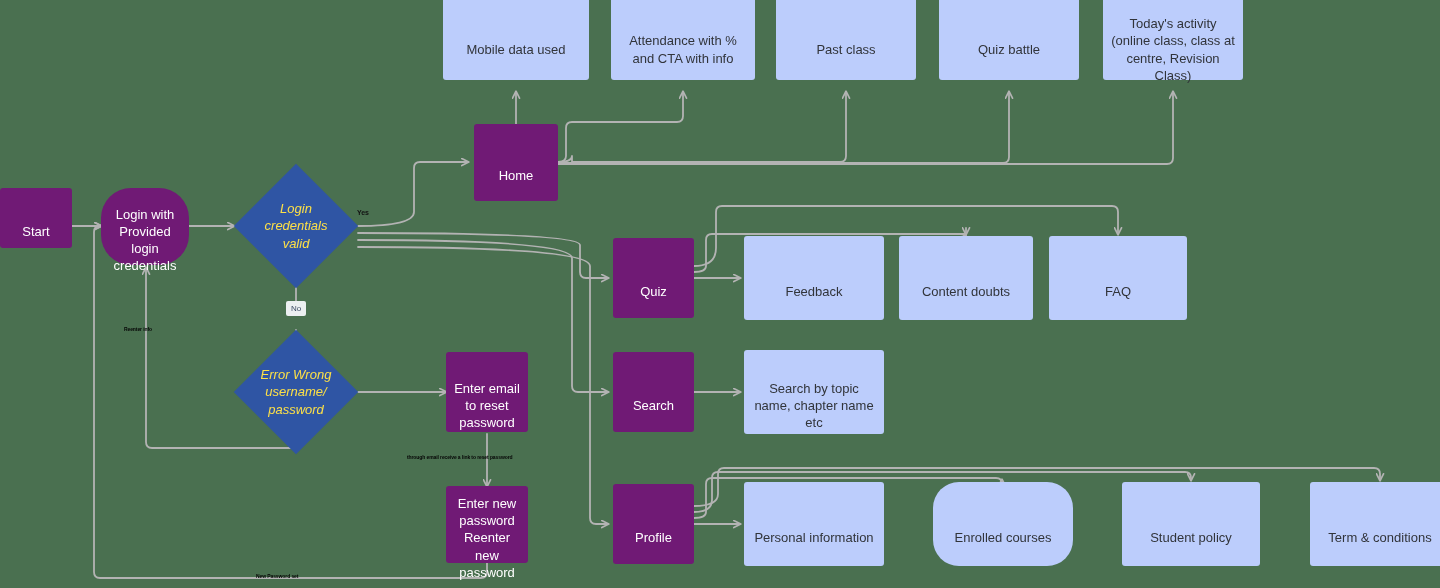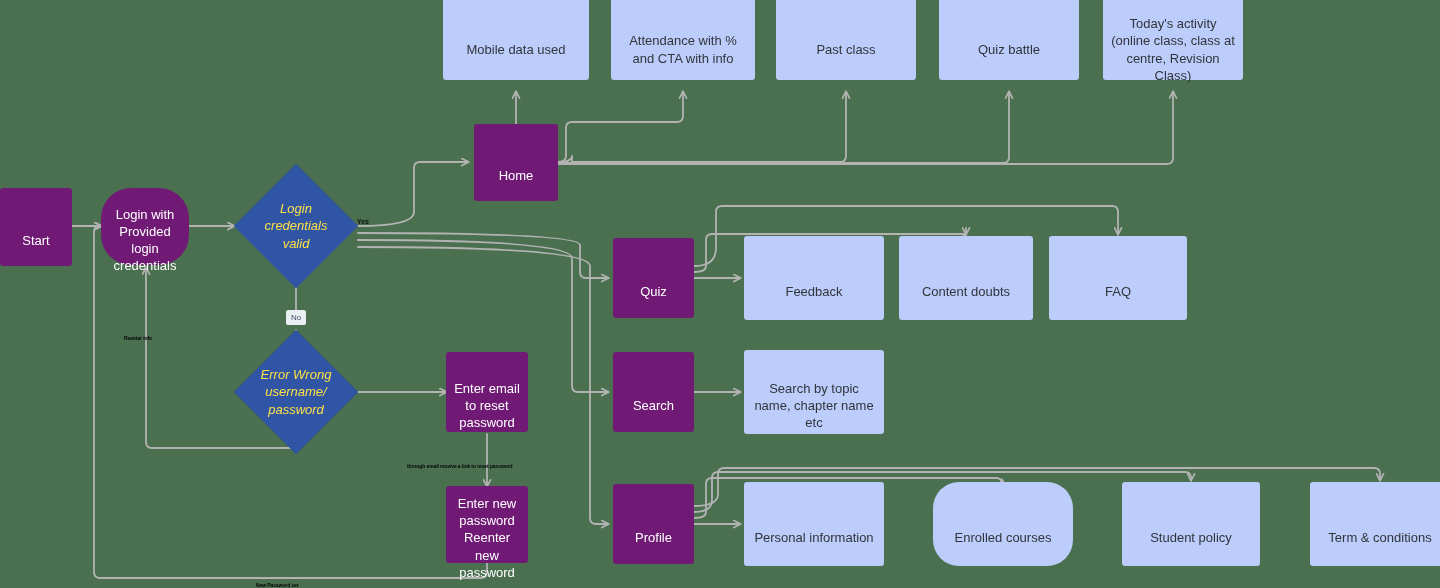--- a/index.html
+++ b/index.html
@@ -46,21 +46,20 @@
 
   .edge-label{
     position:absolute;
     font-size:5px;
     color:#050505;
     font-weight:bold;
     white-space:nowrap;
     letter-spacing:-0.1px;
     z-index:6;
     background:transparent;
-    margin-top:9px;
   }
   .edge-label.boxed{
     background:#eceff1;
     color:#3b4a63;
     font-weight:normal;
     font-size:8px;
     padding:3px 5px;
     border-radius:2px;
     letter-spacing:0;
   }
@@ -115,21 +114,21 @@
 
       <path d="M694,392 L740,392"></path>
 
       <path d="M694,524 L740,524"></path>
       <path d="M694,518 Q706,518 706,512 L706,484 Q706,478 712,478 L996,478 Q1002,478 1002,484 L1002,480"></path>
       <path d="M694,512 Q712,512 712,500 L712,478 Q712,472 718,472 L1185,472 Q1191,472 1191,478 L1191,480"></path>
       <path d="M694,506 Q718,506 718,494 L718,474 Q718,468 724,468 L1374,468 Q1380,468 1380,474 L1380,480"></path>
     </g>
   </svg>
 
-  <div class="node n-primary" style="left:0px;top:188px;width:72px;height:78px;">
+  <div class="node n-primary" style="left:0px;top:188px;width:72px;height:60px;">
     <span>Start</span>
   </div>
 
   <div class="node n-primary" style="left:101px;top:188px;width:88px;height:77px;border-radius:30px;">
     <span>Login with Provided login credentials</span>
   </div>
 
   <div class="diamond" style="left:252px;top:182px;width:88px;height:88px;">
     <div class="dshape"></div>
     <div class="dlabel">Login credentials valid</div>

